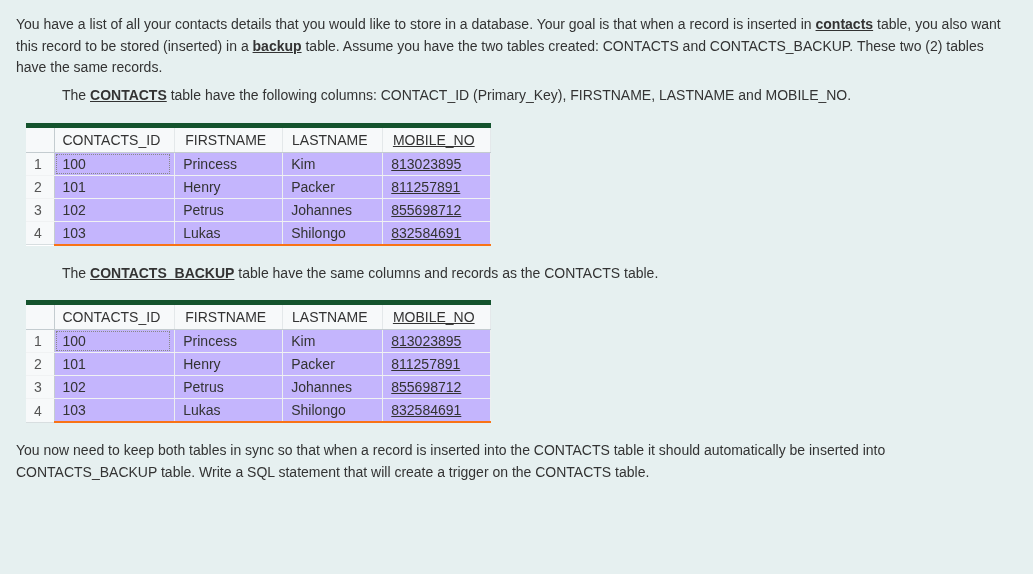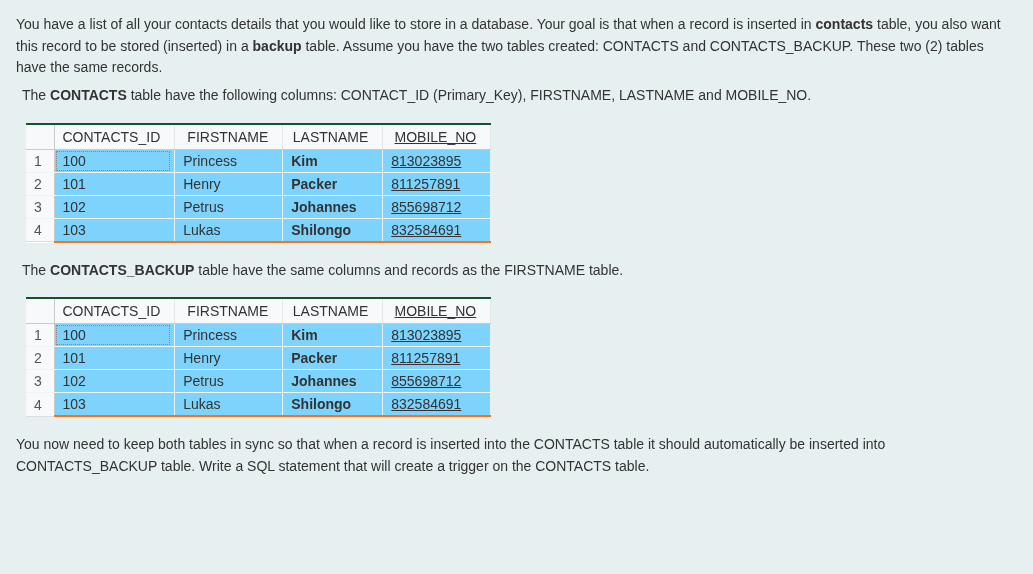--- a/index.html
+++ b/index.html
@@ -10,55 +10,56 @@
       color: #333;
       padding: 14px 16px;
       width: 1033px;
     }
     .para {
       line-height: 1.55;
       margin-bottom: 6px;
     }
     .para.indent {
       padding-left: 6px;
-    }
-    .bold { font-weight: bold; }
+      margin-left: 40px;
+    }
+    .bold { font-weight: bold; text-decoration: underline; }
     .table-wrap {
       margin: 10px 0 14px 10px;
       display: inline-block;
       background: #ffffff;
       border-collapse: collapse;
     }
     table.data {
       border-collapse: collapse;
       background: #fff;
       font-size: 14px;
     }
     table.data th {
       font-weight: normal;
-      text-align: right;
+      text-align: center;
       padding: 4px 14px 4px 8px;
-      border-top: 2px solid #14532d;
+      border-top: 5px solid #14532d;
       border-bottom: 1px solid #c4ccd0;
       border-right: 1px solid #e4e8ea;
       background: #f7f9fa;
       color: #333;
     }
     table.data th.rownum-head {
       background: #f7f9fa;
       border-right: 1px solid #c4ccd0;
       width: 28px;
       padding: 4px 8px;
     }
     table.data td {
       padding: 3px 20px 3px 8px;
       border-right: 1px solid #eceff0;
       border-bottom: 1px solid #f0f2f3;
       color: #333;
-      background: #7dd3fc;
+      background: #c4b5fd;
     }
     table.data td.rownum {
       background: #f7f9fa;
       border-right: 1px solid #c4ccd0;
       color: #555;
       text-align: left;
       padding: 3px 10px 3px 8px;
       width: 28px;
     }
     table.data tr:last-child td {
@@ -73,21 +74,21 @@
     }
     .sel-cell::after {
       content: "";
       position: absolute;
       top: 1px; left: 1px; right: 4px; bottom: 1px;
       border: 1px dotted #888;
       pointer-events: none;
     }
     .col-contacts_id { min-width: 118px; }
     .col-firstname   { min-width: 108px; }
-    .col-lastname    { min-width: 100px; font-weight: bold; }
+    .col-lastname    { min-width: 100px; }
     .col-mobile_no   { min-width: 108px; text-decoration: underline; }
   </style>
 </head>
 <body>
 
 
 
 
 <p class="para">
   <span>You have a list of all your contacts details that you would like to store in a database. Your goal is that when a record is inserted in </span><span class="bold">contacts</span><span> table, you also want this record to be stored (inserted) in a </span><span class="bold">backup</span><span> table. Assume you have the two tables created: CONTACTS and CONTACTS_BACKUP. These two (2) tables have the same records.</span>
@@ -138,21 +139,21 @@
         <td class="col-firstname">Lukas</td>
         <td class="col-lastname">Shilongo</td>
         <td class="col-mobile_no">832584691</td>
       </tr>
     </tbody>
   </table>
 </div>
 
 
 <p class="para indent">
-  <span>The </span><span class="bold">CONTACTS_BACKUP</span><span> table have the same columns and records as the FIRSTNAME table.</span>
+  <span>The </span><span class="bold">CONTACTS_BACKUP</span><span> table have the same columns and records as the CONTACTS table.</span>
 </p>
 
 
 <div class="table-wrap">
   <table class="data">
     <thead>
       <tr>
         <th class="rownum-head"></th>
         <th class="col-contacts_id">CONTACTS_ID</th>
         <th class="col-firstname">FIRSTNAME</th>

